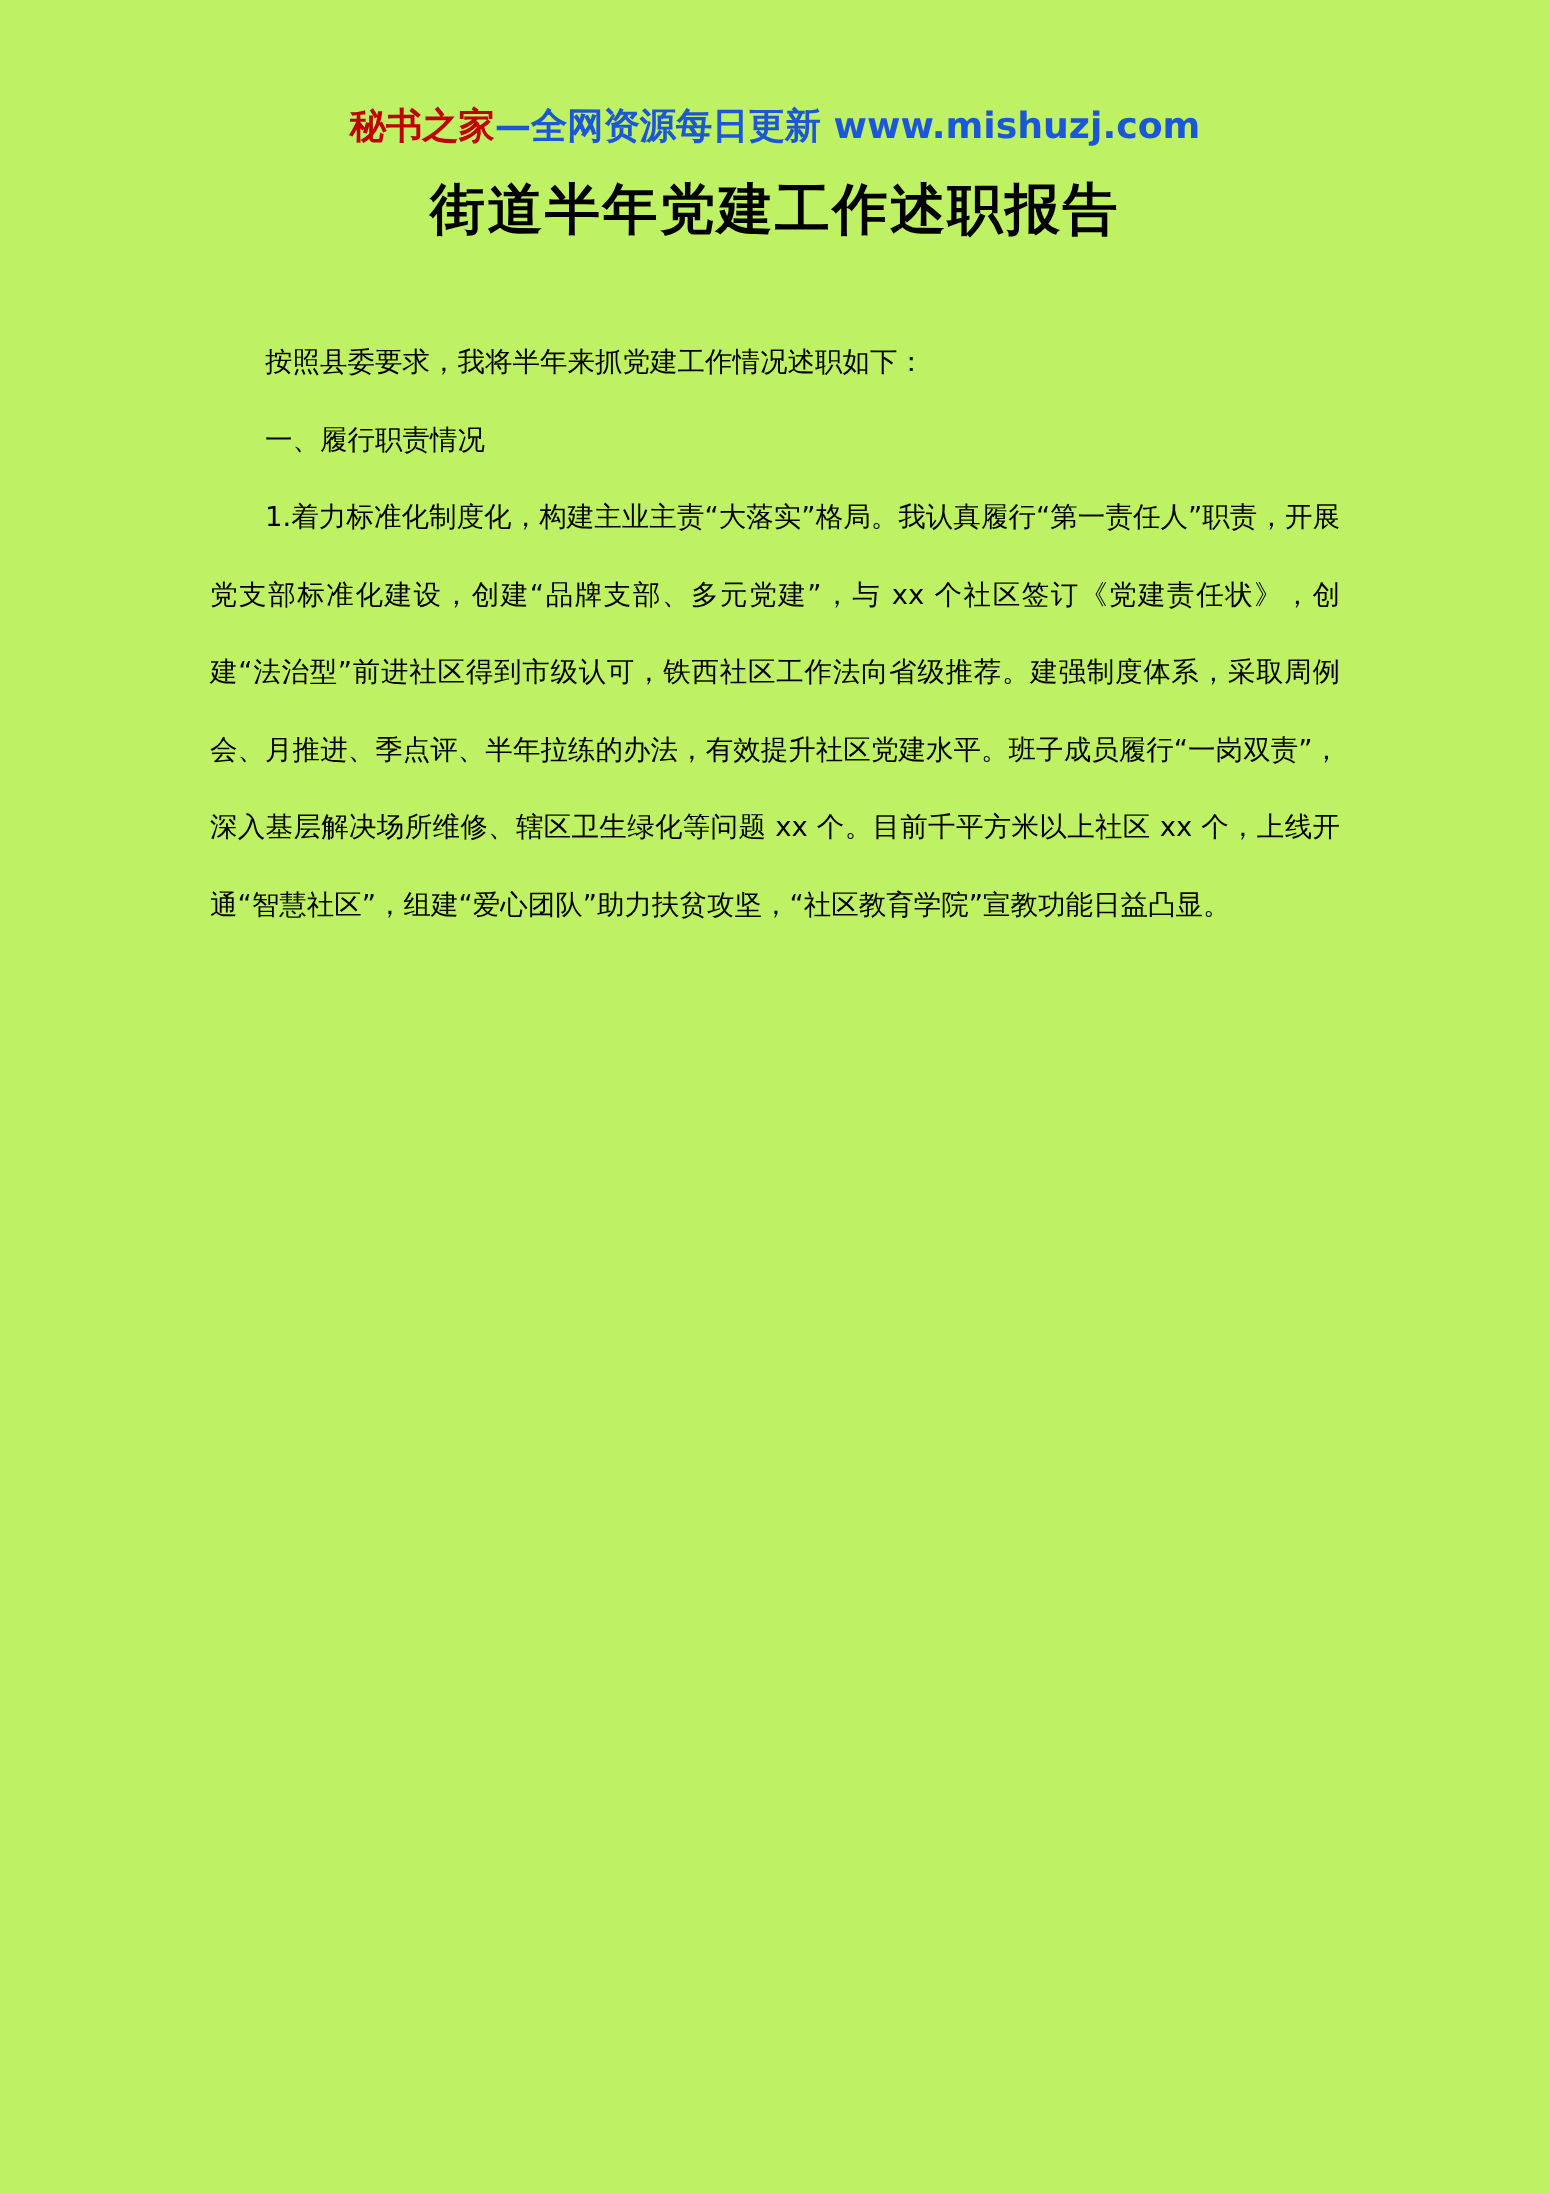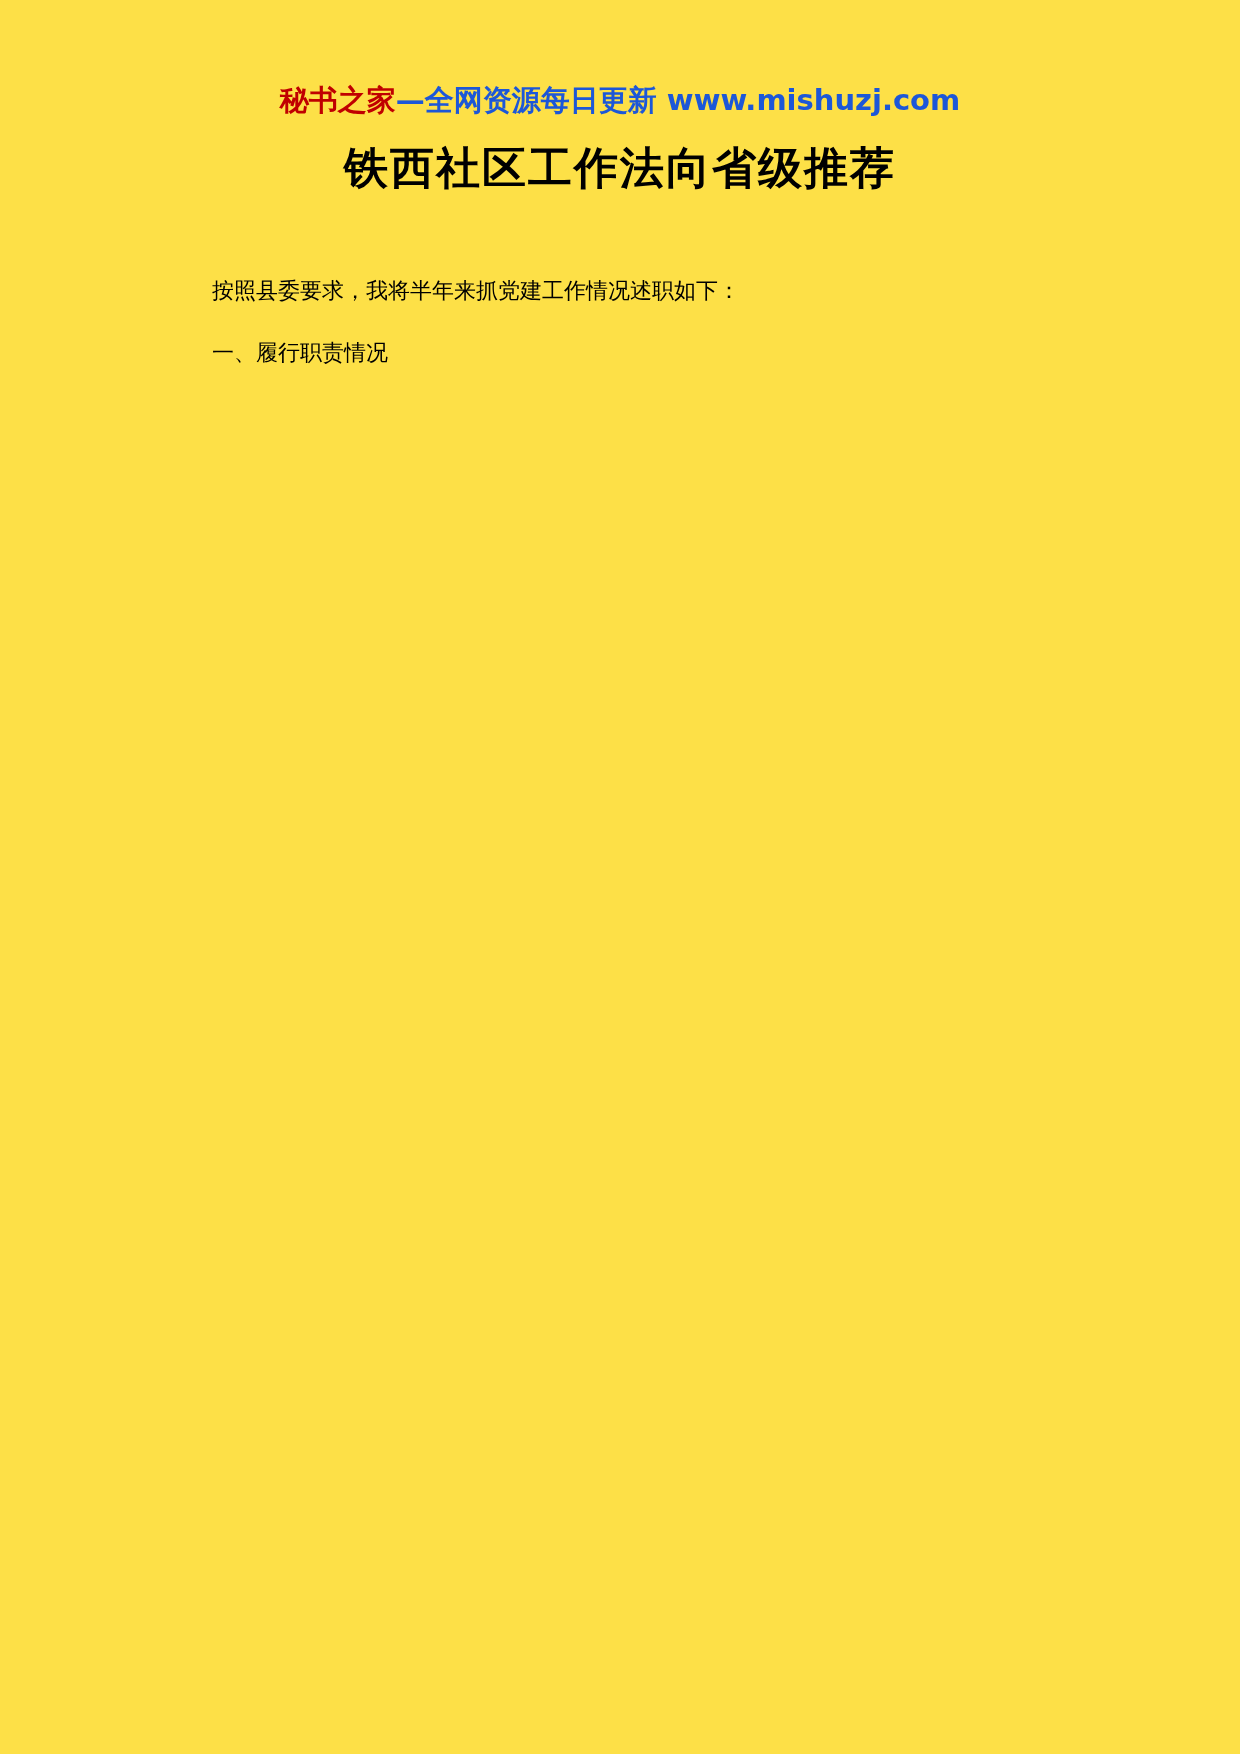--- a/index.html
+++ b/index.html
@@ -5,21 +5,21 @@
   html, body {
     margin: 0;
     padding: 0;
     background: #e8e8e8;
   }
   .page {
     position: relative;
     width: 1240px;
     height: 1754px;
     margin: 0 auto;
-    background: #fde047;
+    background: #bef264;
     box-sizing: border-box;
     padding: 82px 168px 0 168px;
     font-family: "DejaVu Sans", "Liberation Sans", sans-serif;
     color: #000000;
     overflow: hidden;
   }
   .site-header {
     text-align: center;
     font-size: 29px;
     line-height: 1.3;
@@ -59,21 +59,22 @@
 </style>
 </head>
 <body>
 
 <div class="page">
 
   <div class="site-header">
     <span class="brand">秘书之家</span><span class="tagline">—全网资源每日更新 </span><a class="url">www.mishuzj.com</a>
   </div>
 
-  <h1 class="doc-title">铁西社区工作法向省级推荐</h1>
+  <h1 class="doc-title">街道半年党建工作述职报告</h1>
 
   <p class="para">按照县委要求，我将半年来抓党建工作情况述职如下：</p>
 
   <p class="para">一、履行职责情况</p>
 
+  <p class="para">1.着力标准化制度化，构建主业主责“大落实”格局。我认真履行“第一责任人”职责，开展党支部标准化建设，创建“品牌支部、多元党建”，与 xx 个社区签订《党建责任状》，创建“法治型”前进社区得到市级认可，铁西社区工作法向省级推荐。建强制度体系，采取周例会、月推进、季点评、半年拉练的办法，有效提升社区党建水平。班子成员履行“一岗双责”，深入基层解决场所维修、辖区卫生绿化等问题 xx 个。目前千平方米以上社区 xx 个，上线开通“智慧社区”，组建“爱心团队”助力扶贫攻坚，“社区教育学院”宣教功能日益凸显。</p>
 
 
 </div>
 
 </body></html>

